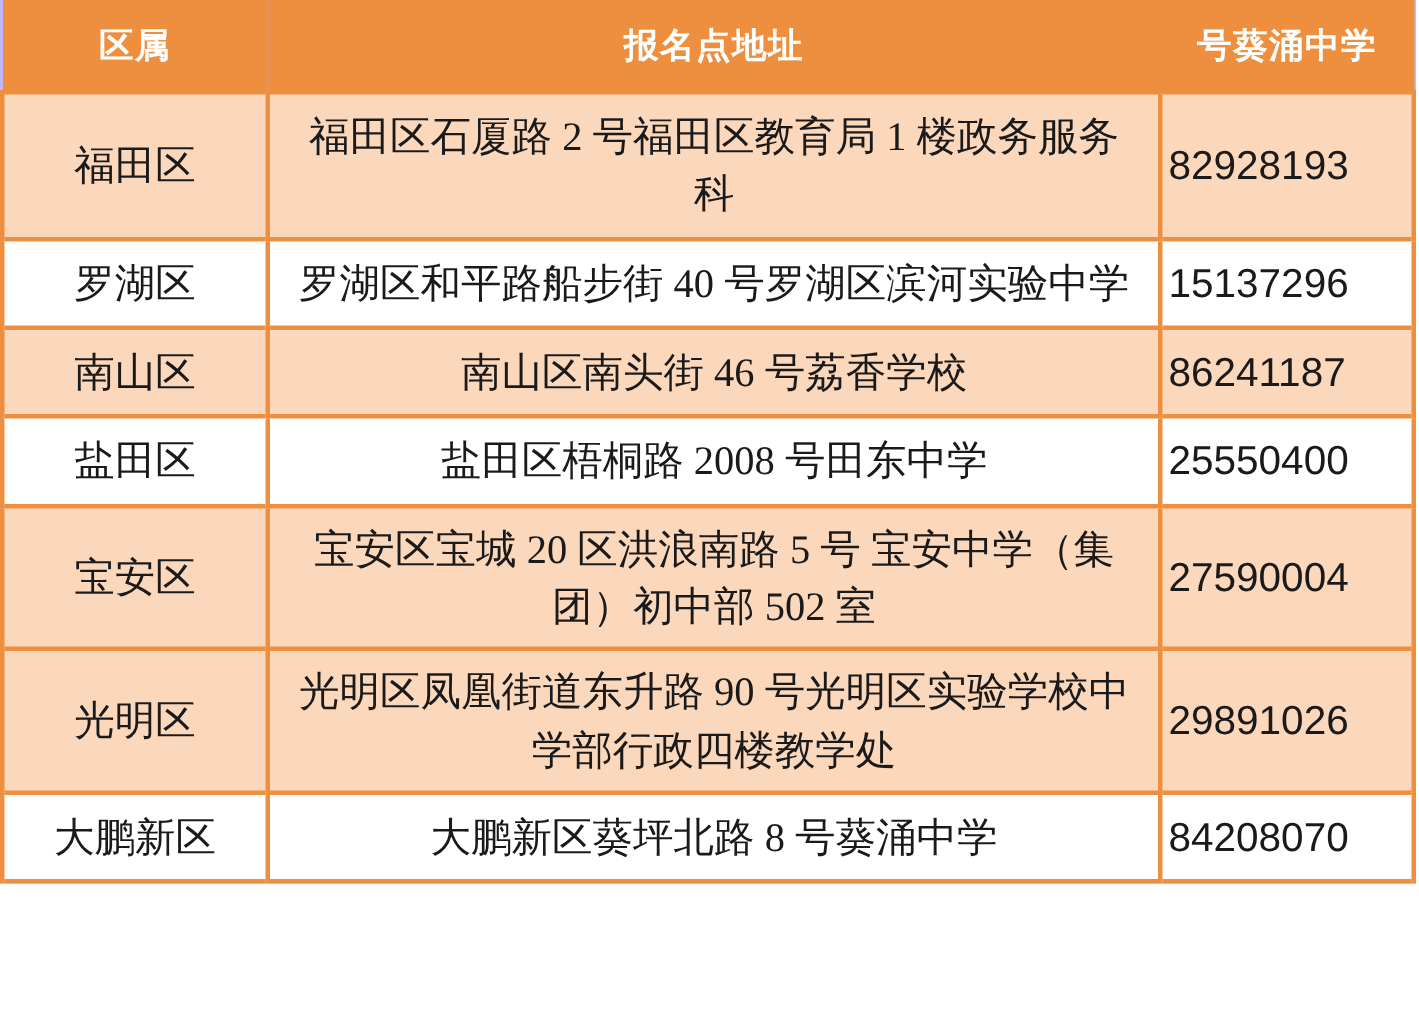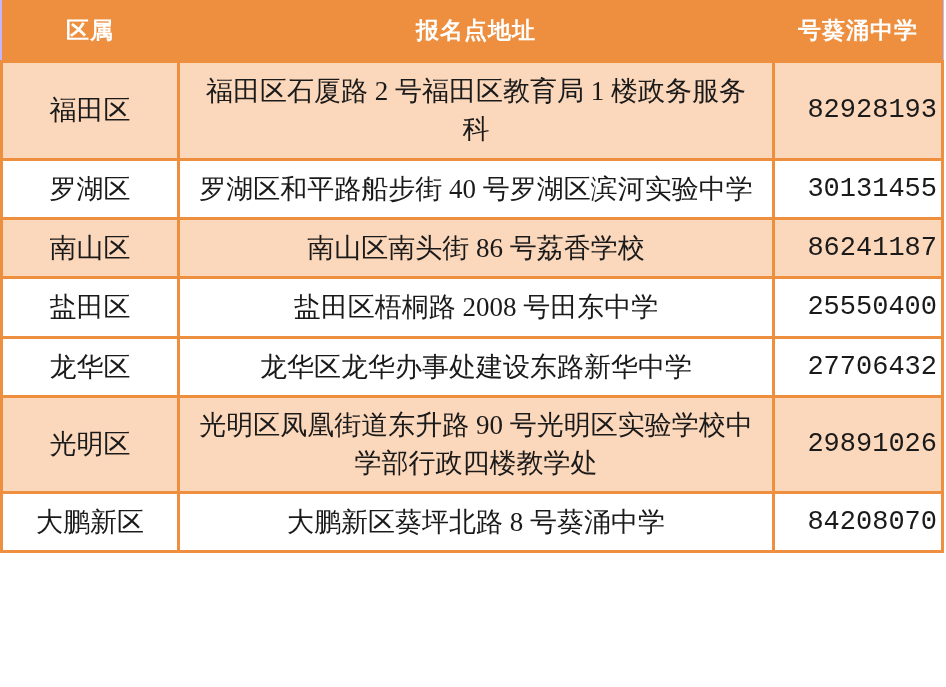--- a/index.html
+++ b/index.html
@@ -66,24 +66,24 @@
   tbody td.cell-district {
     text-align: center;
     padding: 9px 4px;
     white-space: nowrap;
   }
   tbody td.cell-address {
     text-align: center;
     padding: 9px 14px 9px 14px;
   }
   tbody td.cell-phone {
-    text-align: right;
+    text-align: left;
     padding: 9px 4px;
     white-space: nowrap;
-    font-family: Liberation Mono, monospace;
+    font-family: Liberation Sans, sans-serif;
   }
   tbody tr.row-tall td { padding-top: 8px; padding-bottom: 8px; }
 
   
   tbody tr.first-body-row { border-top: 3px solid #ED8F3F; }
 </style>
 </head>
 <body>
 
 <div class="table-wrap">
@@ -102,36 +102,36 @@
     </thead>
     <tbody>
       <tr class="row-alt first-body-row">
         <td class="cell-district">福田区</td>
         <td class="cell-address">福田区石厦路 2 号福田区教育局 1 楼政务服务科</td>
         <td class="cell-phone">82928193</td>
       </tr>
       <tr class="row-plain">
         <td class="cell-district">罗湖区</td>
         <td class="cell-address">罗湖区和平路船步街 40 号罗湖区滨河实验中学</td>
-        <td class="cell-phone">30131455</td>
+        <td class="cell-phone">15137296</td>
       </tr>
       <tr class="row-alt">
         <td class="cell-district">南山区</td>
-        <td class="cell-address">南山区南头街 86 号荔香学校</td>
+        <td class="cell-address">南山区南头街 46 号荔香学校</td>
         <td class="cell-phone">86241187</td>
       </tr>
       <tr class="row-plain">
         <td class="cell-district">盐田区</td>
         <td class="cell-address">盐田区梧桐路 2008 号田东中学</td>
         <td class="cell-phone">25550400</td>
       </tr>
-      <tr class="row-plain">
-        <td class="cell-district">龙华区</td>
-        <td class="cell-address">龙华区龙华办事处建设东路新华中学</td>
-        <td class="cell-phone">27706432</td>
+      <tr class="row-alt row-tall">
+        <td class="cell-district">宝安区</td>
+        <td class="cell-address">宝安区宝城 20 区洪浪南路 5 号 宝安中学（集团）初中部 502 室</td>
+        <td class="cell-phone">27590004</td>
       </tr>
       <tr class="row-alt row-tall">
         <td class="cell-district">光明区</td>
         <td class="cell-address">光明区凤凰街道东升路 90 号光明区实验学校中学部行政四楼教学处</td>
         <td class="cell-phone">29891026</td>
       </tr>
       <tr class="row-plain">
         <td class="cell-district">大鹏新区</td>
         <td class="cell-address">大鹏新区葵坪北路 8 号葵涌中学</td>
         <td class="cell-phone">84208070</td>

